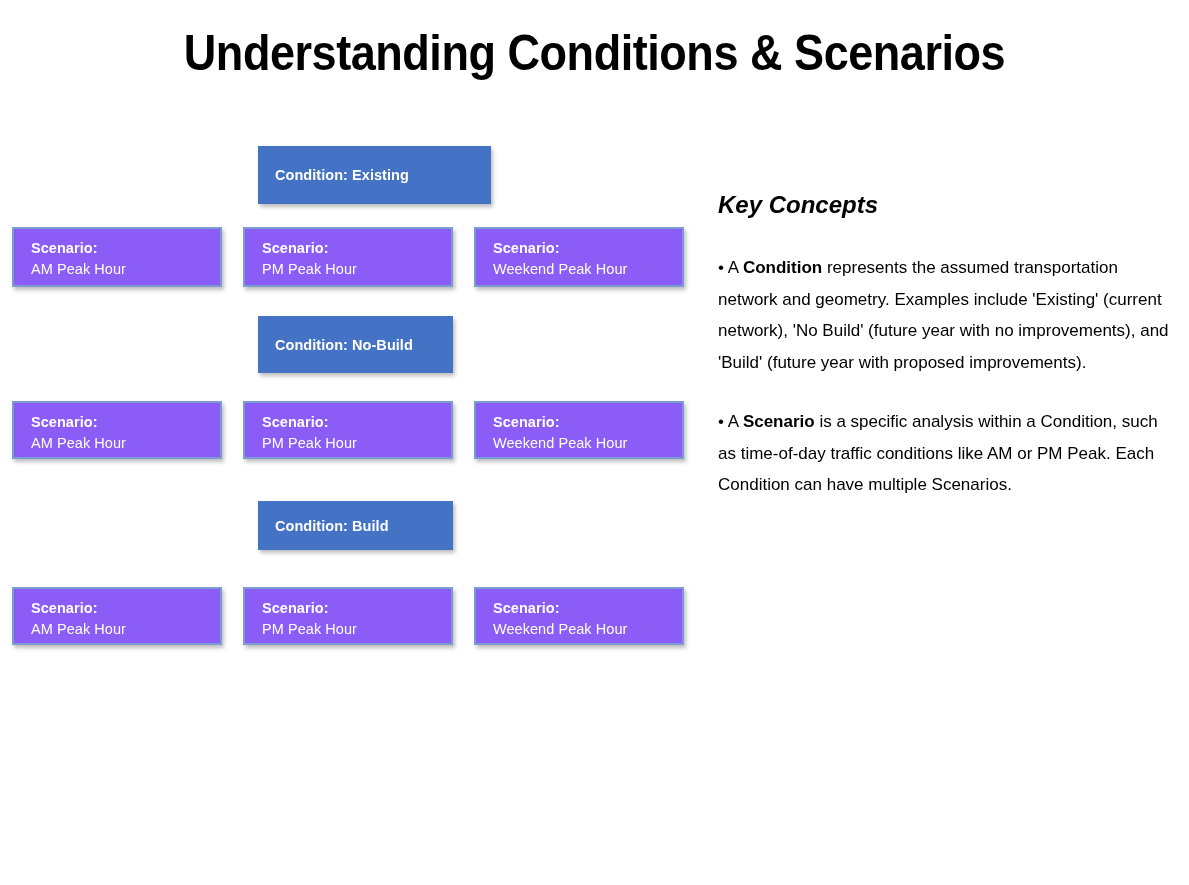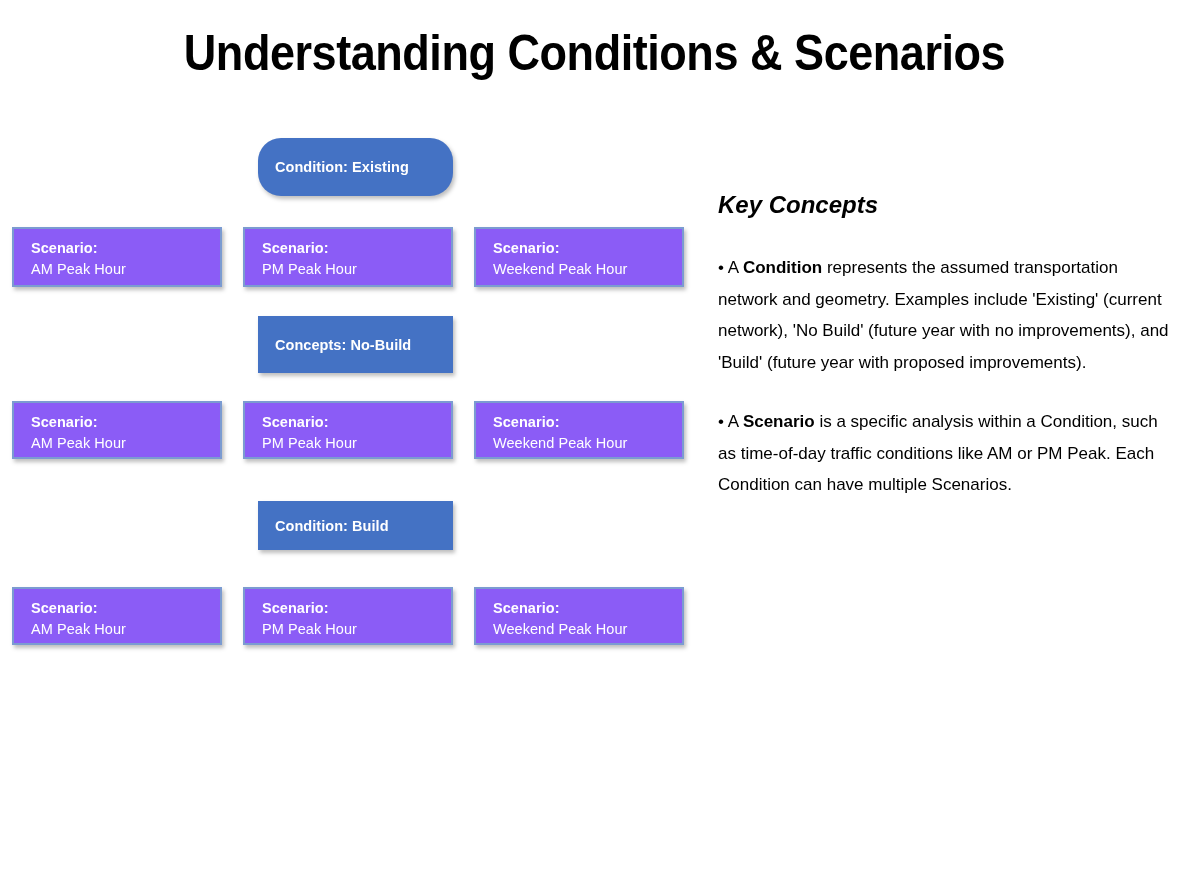--- a/index.html
+++ b/index.html
@@ -116,26 +116,26 @@
 </style>
 </head>
 <body>
 
 <div class="slide">
 
   <div class="slide-title">Understanding Conditions &amp; Scenarios</div>
 
   <div class="diagram">
 
-    <div class="node node-condition" style="left:258px; top:138px; width:195px; height:58px;border-radius:23px;">
+    <div class="node node-condition" style="left:258px; top:146px; width:233px; height:58px;">
       <span>Condition: Existing</span>
     </div>
 
     <div class="node node-condition" style="left:258px; top:316px; width:195px; height:57px;">
-      <span>Concepts: No-Build</span>
+      <span>Condition: No-Build</span>
     </div>
 
     <div class="node node-condition" style="left:258px; top:501px; width:195px; height:49px;">
       <span>Condition: Build</span>
     </div>
 
     <div class="node node-scenario" style="left:12px; top:227px; width:210px; height:60px;">
       <span class="scenario-head">Scenario:</span>
       <span class="scenario-label">AM Peak Hour</span>
     </div>

